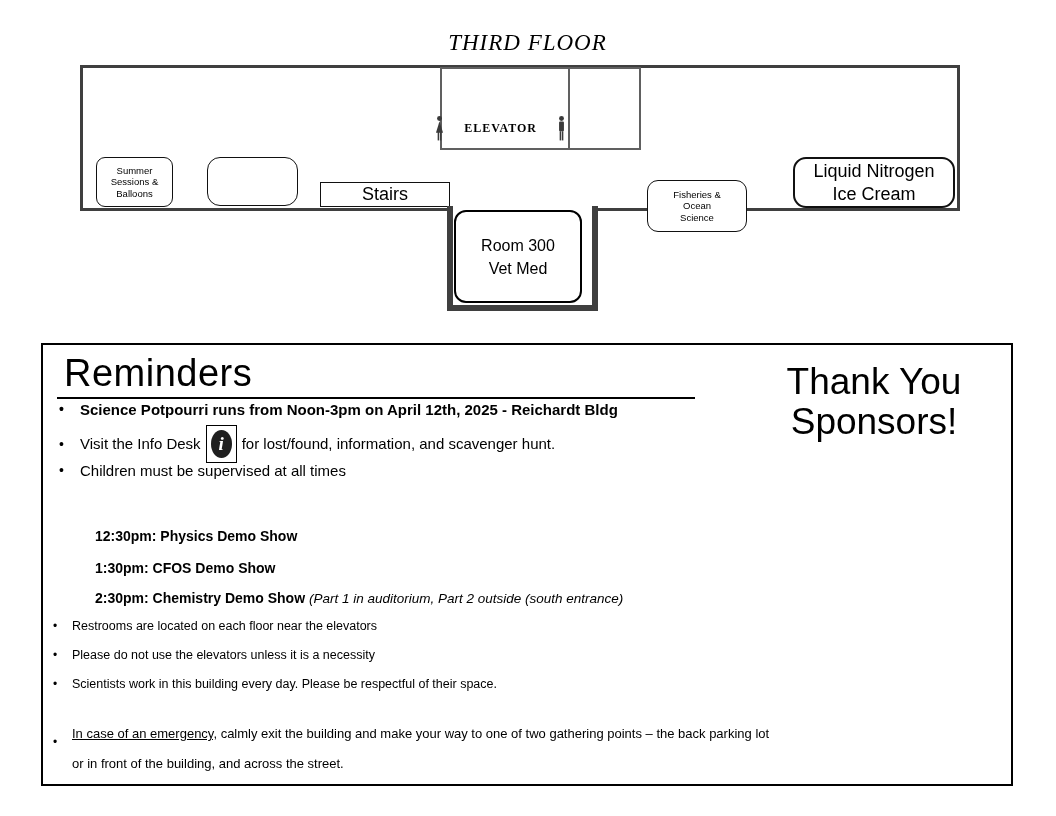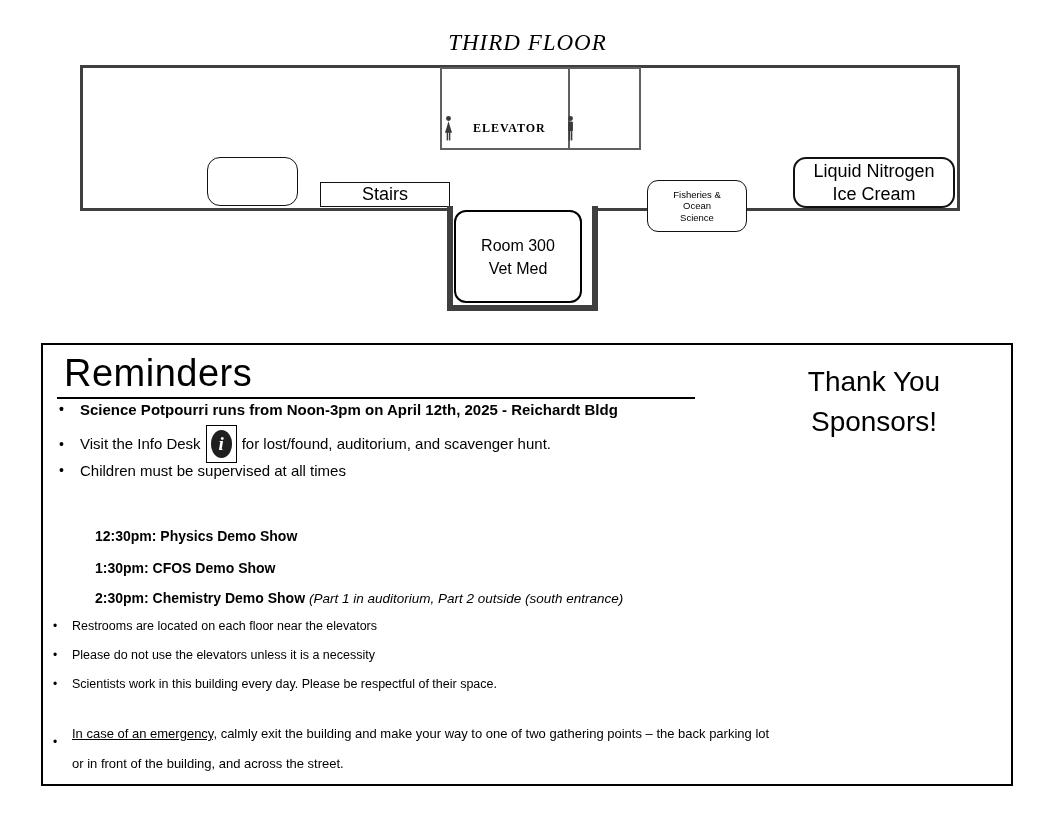--- a/index.html
+++ b/index.html
@@ -26,21 +26,21 @@
   .elev-box {
     position: absolute; left: 440px; top: 67px; width: 201px; height: 83px;
     border: 2px solid #606060; box-sizing: border-box; background: #fff;
   }
   .elev-divider {
     position: absolute; left: 126px; top: 0; width: 2px; height: 100%;
     background: #606060;
   }
   .elev-content {
     position: absolute; left: 0; top: 42px; width: 126px; height: 34px;
-    display: flex; align-items: center; justify-content: space-between; gap: 18px;
+    display: flex; align-items: center; justify-content: flex-end; gap: 18px;
   }
   .person-icon { width: 13px; height: 27px; fill: #3a3a3a; flex: 0 0 auto; }
   .elev-label {
     font-family: "Liberation Serif", serif;
     font-weight: bold; font-size: 12px; letter-spacing: 1px;
   }
   .room {
     position: absolute; background: #fff; border: 1.5px solid #111;
     box-sizing: border-box;
     display: flex; flex-direction: column; align-items: center; justify-content: center;
@@ -96,21 +96,21 @@
   .s1 { top: 528px; } .s2 { top: 560px; } .s3 { top: 590px; }
 
   .bs { position: absolute; left: 53px; font-size: 12.5px; padding-left: 19px; }
   .bs::before { content: "\2022"; position: absolute; left: 0; top: 0; font-size: 12px; }
   .sm1 { top: 619px; } .sm2 { top: 648px; } .sm3 { top: 677px; }
   .em  { top: 698px; width: 700px; line-height: 30px; font-size: 13px; margin-top: 21px; }
   .em::before { top: 8px; }
 
   .sponsors {
     position: absolute; left: 768px; top: 362px; width: 212px;
-    text-align: center; font-size: 28px; line-height: 40px;
+    text-align: center; font-size: 37px; line-height: 40px;
   }
 </style>
 </head>
 <body>
 
 <div class="page">
 
   <div class="fp-title">THIRD FLOOR</div>
 
   <div class="fp-outline"></div>
@@ -127,20 +127,25 @@
       <span class="elev-label">ELEVATOR</span>
       <svg class="person-icon" viewBox="0 0 24 48" xmlns="http://www.w3.org/2000/svg">
         <circle cx="12" cy="5.5" r="4.5"></circle>
         <rect x="7.5" y="11" width="9" height="18" rx="2"></rect>
         <rect x="8.6" y="29" width="2.8" height="17"></rect>
         <rect x="12.6" y="29" width="2.8" height="17"></rect>
       </svg>
     </div>
   </div>
 
+  <div class="room room-summer">
+    <span>Summer</span>
+    <span>Sessions &amp;</span>
+    <span>Balloons</span>
+  </div>
 
   <div class="room room-blank"></div>
 
   <div class="room room-stairs">
     <span>Stairs</span>
   </div>
 
   <div class="room room-fisheries">
     <span>Fisheries &amp;</span>
     <span>Ocean</span>
@@ -167,21 +172,21 @@
     <span>Science Potpourri runs from Noon-3pm on April 12th, 2025 - Reichardt Bldg</span>
   </div>
 
   <div class="bl b2">
     <span>Visit the Info Desk</span>
     <span class="info-box">
       <span class="info-oval">
         <span class="info-i">i</span>
       </span>
     </span>
-    <span>for lost/found, auditorium, and scavenger hunt.</span>
+    <span>for lost/found, information, and scavenger hunt.</span>
   </div>
 
   <div class="bl b3">
     <span>Children must be supervised at all times</span>
   </div>
 
 
   <div class="st s1">
     <span>12:30pm: Physics Demo Show</span><span class="note"></span>
   </div>

